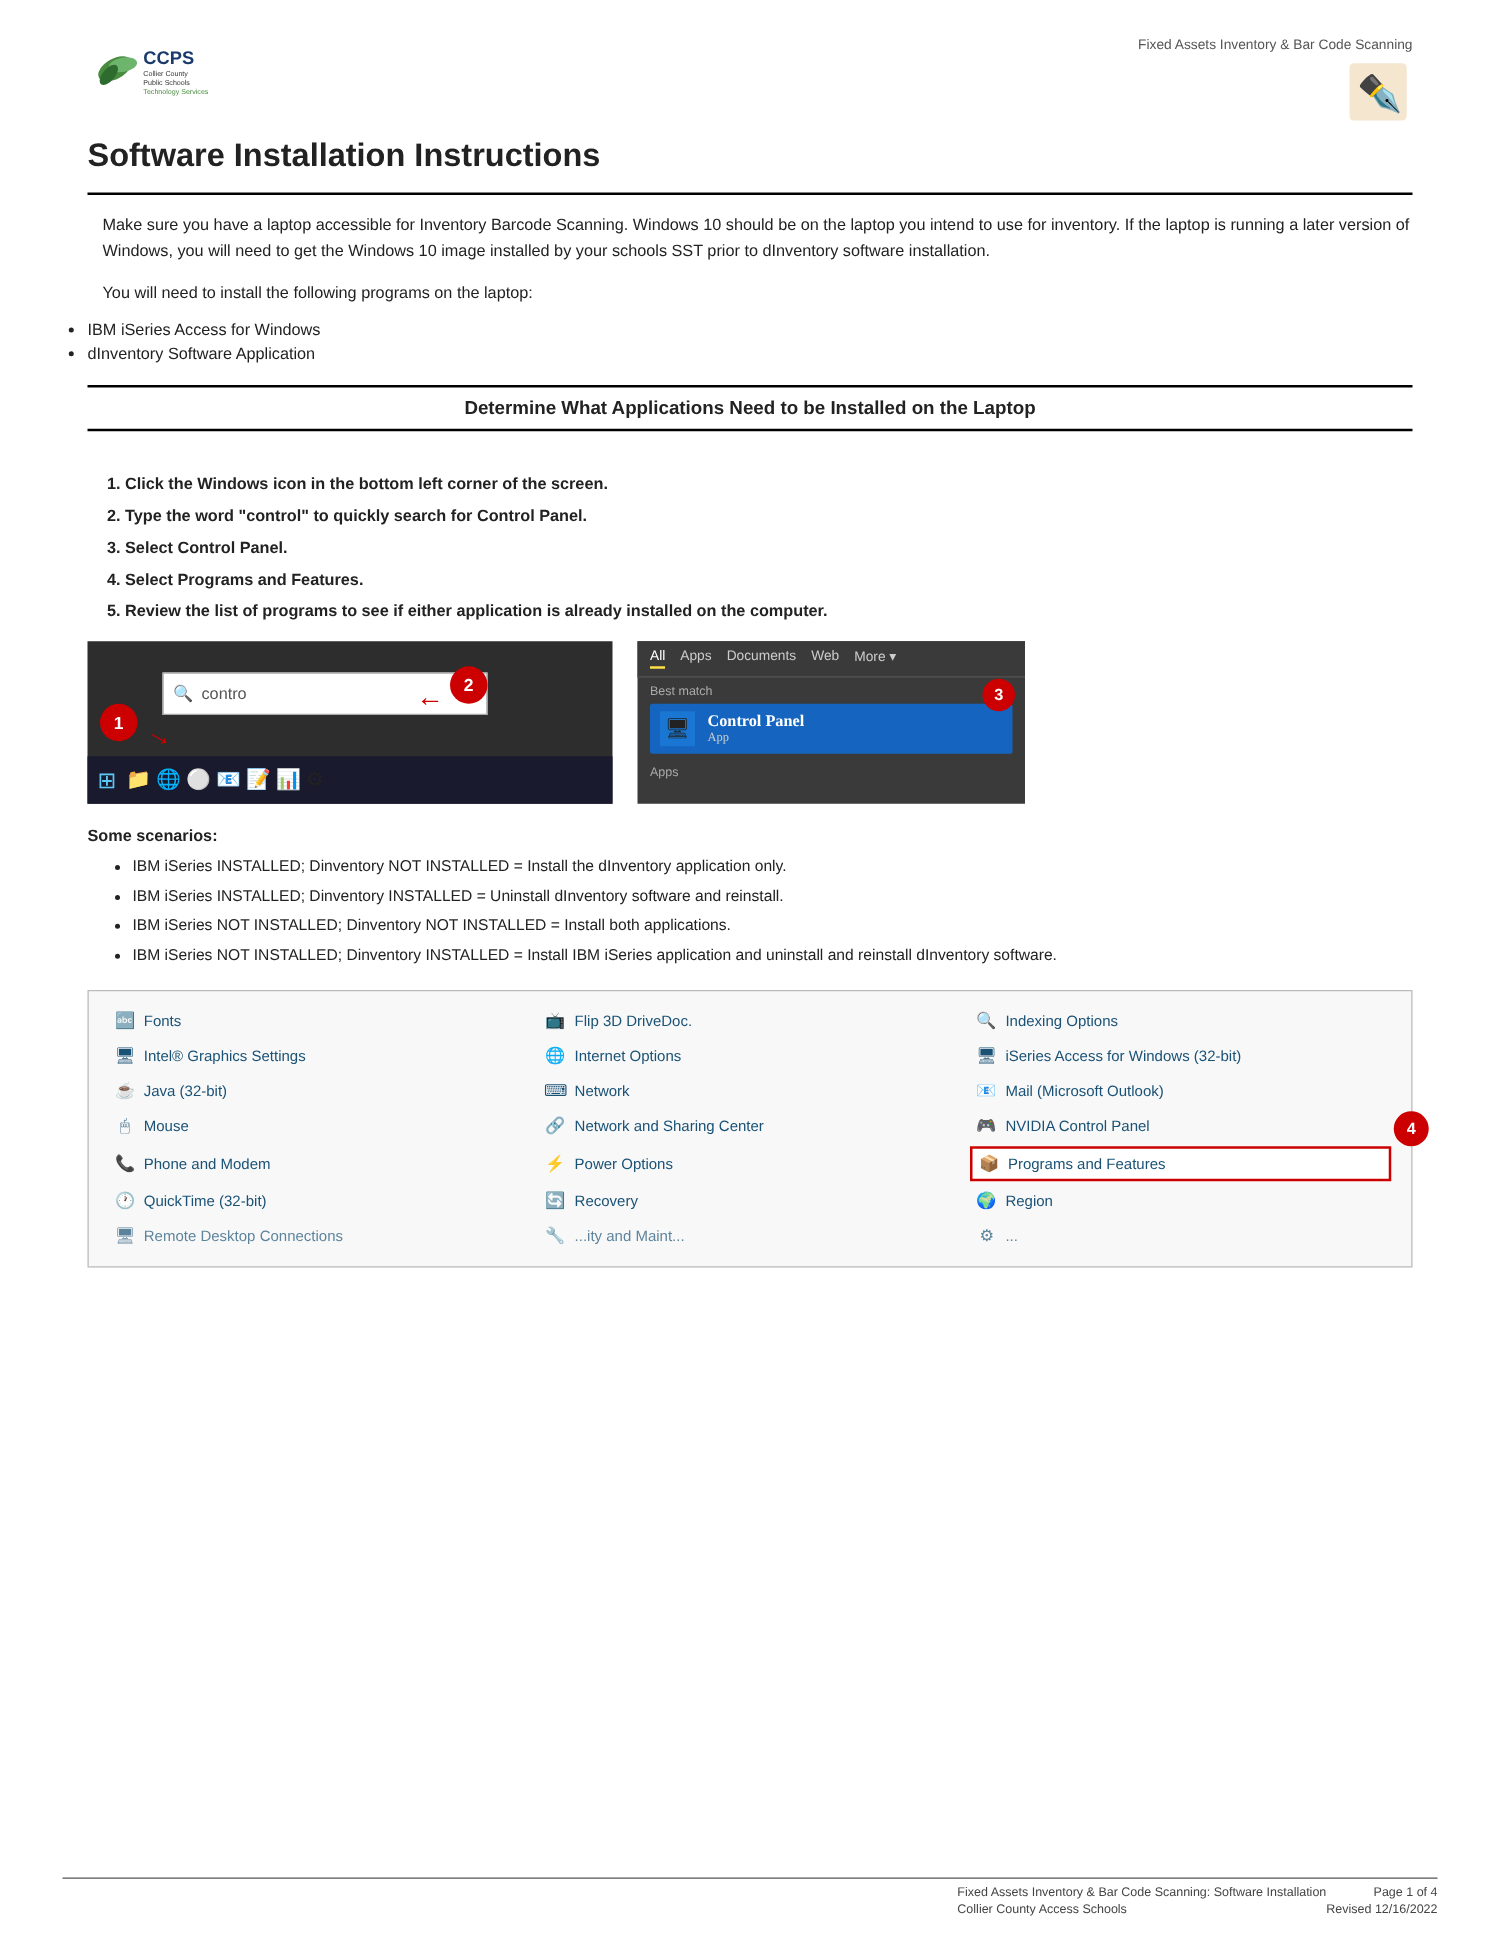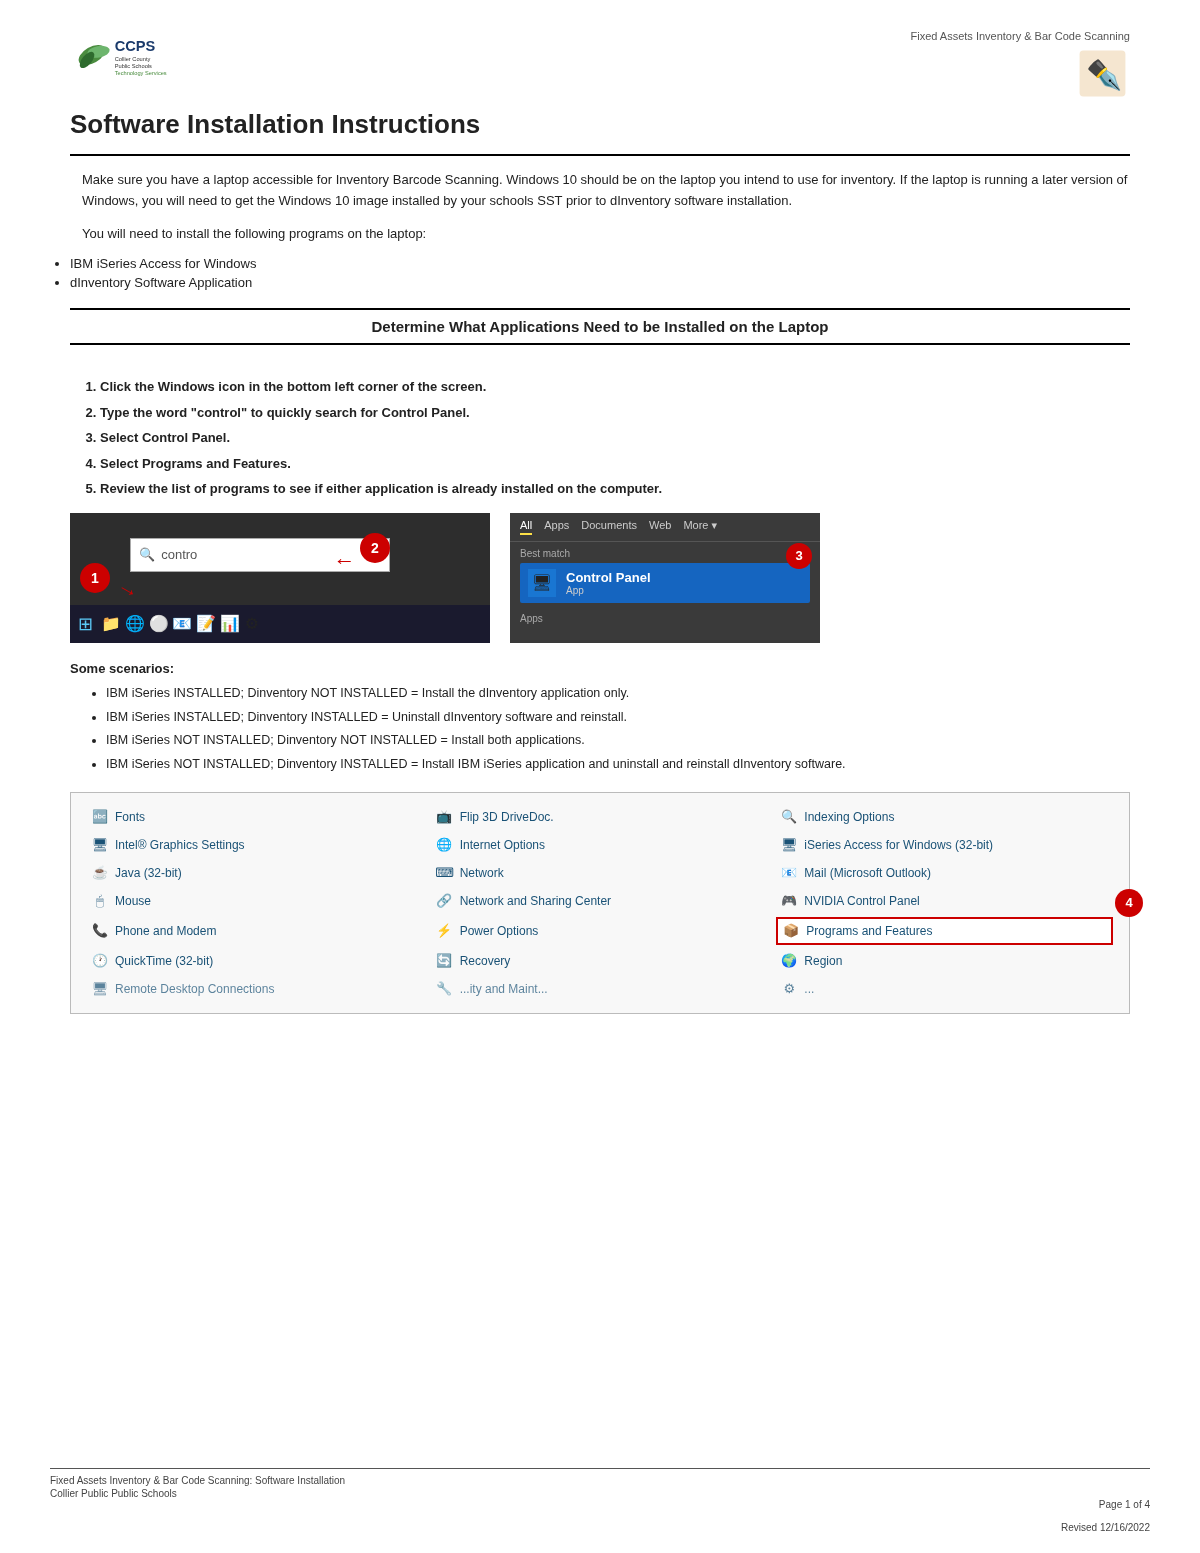--- a/index.html
+++ b/index.html
@@ -174,20 +174,21 @@
       width: 28px;
       height: 28px;
       background: #1976d2;
       display: flex;
       align-items: center;
       justify-content: center;
       font-size: 16px;
     }
     .control-panel-text {
       color: #fff;
+      font-family: Liberation Serif, serif;
     }
     .control-panel-title {
       font-size: 13px;
       font-weight: bold;
     }
     .control-panel-sub {
       font-size: 10px;
       color: #ccc;
     }
     .apps-label {
@@ -258,36 +259,34 @@
       font-weight: normal;
     }
     .footer-line {
       position: absolute;
       bottom: 20px;
       left: 50px;
       right: 50px;
       border-top: 1px solid #555;
       padding-top: 6px;
       display: flex;
-      justify-content: center;
+      justify-content: flex-end;
       font-size: 10px;
       color: #444;
-      flex-direction: column;
     }
     .footer-left {
       display: flex;
       flex-direction: column;
       gap: 2px;
     }
     .footer-right {
       display: flex;
       flex-direction: column;
       align-items: flex-end;
-      gap: 12px;
-      margin-left: 17px;
+      gap: 2px;
     }
     .taskbar-bottom-strip {
       position: absolute;
       bottom: 0;
       left: 0;
       right: 0;
       height: 38px;
       background: #1a1a2e;
       display: flex;
       align-items: center;
@@ -511,19 +510,19 @@
     </div>
 
     <div class="circle-number" style="position:absolute; right:-14px; top:50%; transform:translateY(-50%); width:28px;height:28px;font-size:13px;">4</div>
   </div>
 
 </div>
 
 <div class="footer-line">
   <div class="footer-left">
     <span>Fixed Assets Inventory &amp; Bar Code Scanning: Software Installation</span>
-    <span>Collier Public Public Schools</span>
+    <span>Collier County Access Schools</span>
   </div>
   <div class="footer-right">
     <span>Page 1 of 4</span>
     <span>Revised 12/16/2022</span>
   </div>
 </div>
 
 </body></html>

